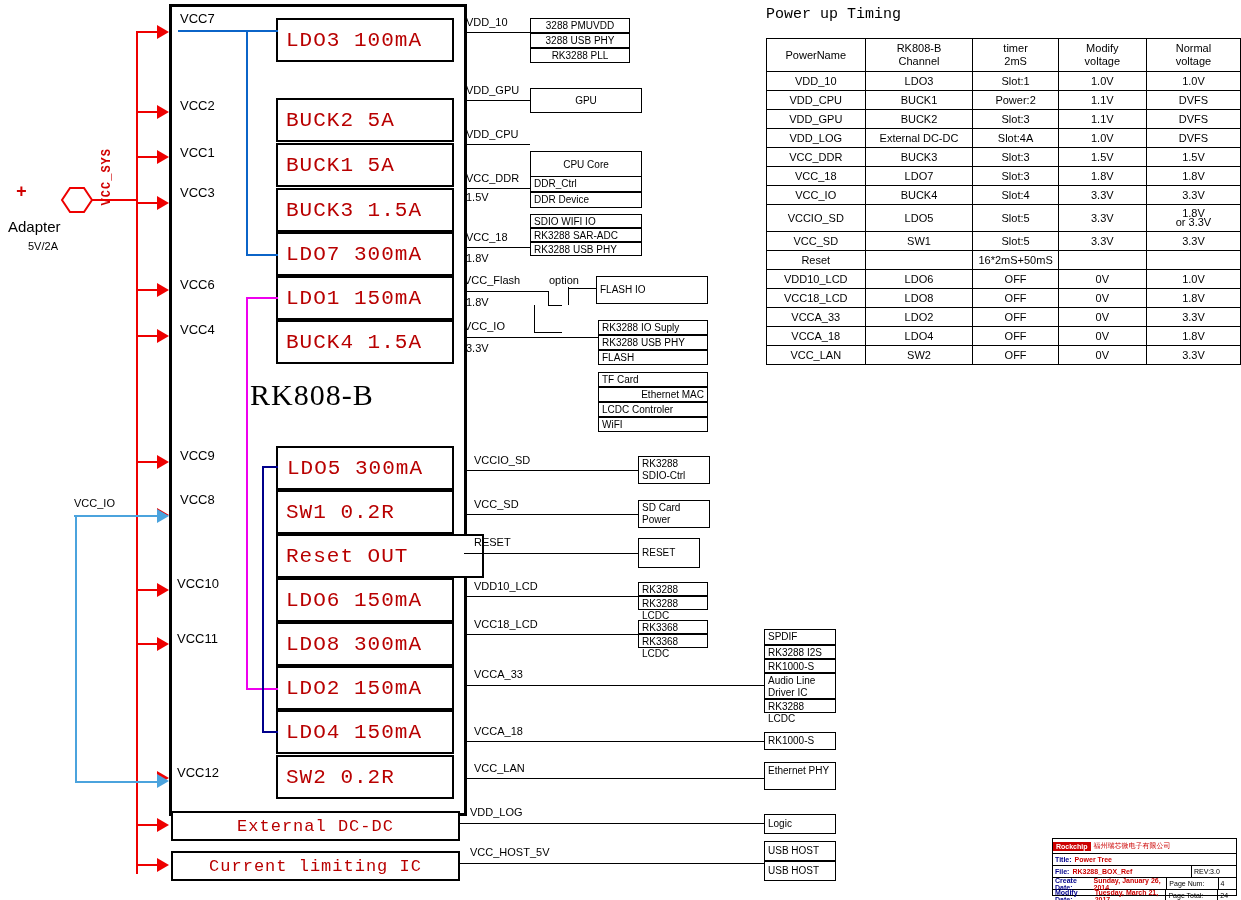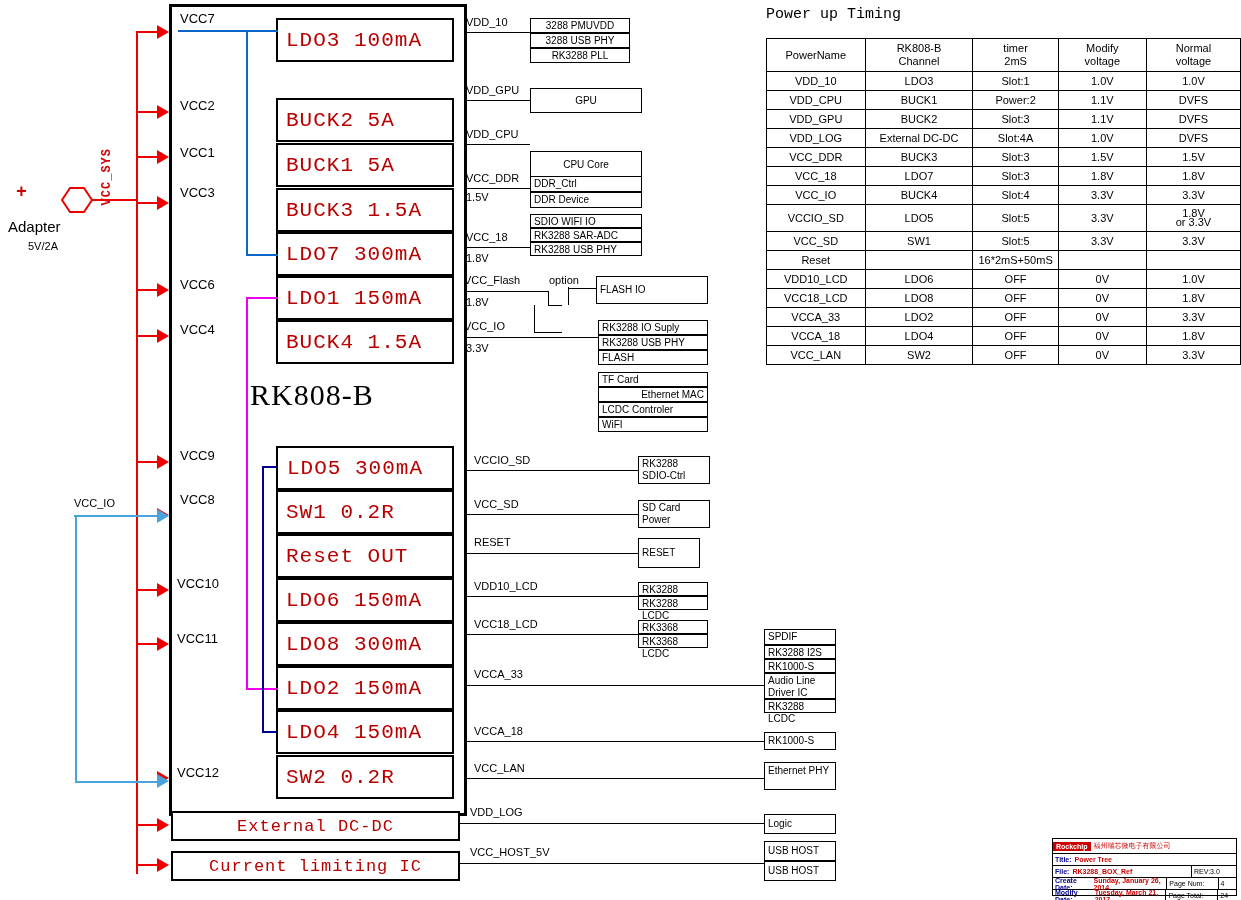--- a/index.html
+++ b/index.html
@@ -227,21 +227,21 @@
 
 <div class="arrow abs" style="left:157px; top:455px;"></div>
 <div class="wire wh red abs" style="left:136px; top:461px; width:24px;"></div>
 <div class="abs pinlabel" style="left:180px; top:448px;">VCC9</div>
 <div class="abs rail" style="left:276px; top:446px; width:178px; height:44px;padding-left:9px;">LDO5 300mA</div>
 
 <div class="arrow abs" style="left:157px; top:508px;"></div>
 <div class="abs pinlabel" style="left:180px; top:492px;">VCC8</div>
 <div class="abs rail" style="left:276px; top:490px; width:178px; height:44px;">SW1 0.2R</div>
 
-<div class="abs rail" style="left:276px; top:534px; width:178px; height:44px;">Reset OUT</div>
+<div class="abs rail" style="left:276px; top:534px; width:208px; height:44px;">Reset OUT</div>
 
 <div class="arrow abs" style="left:157px; top:583px;"></div>
 <div class="wire wh red abs" style="left:136px; top:589px; width:24px;"></div>
 <div class="abs pinlabel" style="left:177px; top:576px;">VCC10</div>
 <div class="abs rail" style="left:276px; top:578px; width:178px; height:44px;">LDO6 150mA</div>
 
 <div class="arrow abs" style="left:157px; top:637px;"></div>
 <div class="wire wh red abs" style="left:136px; top:643px; width:24px;"></div>
 <div class="abs pinlabel" style="left:177px; top:631px;">VCC11</div>
 <div class="abs rail" style="left:276px; top:622px; width:178px; height:44px;">LDO8 300mA</div>

